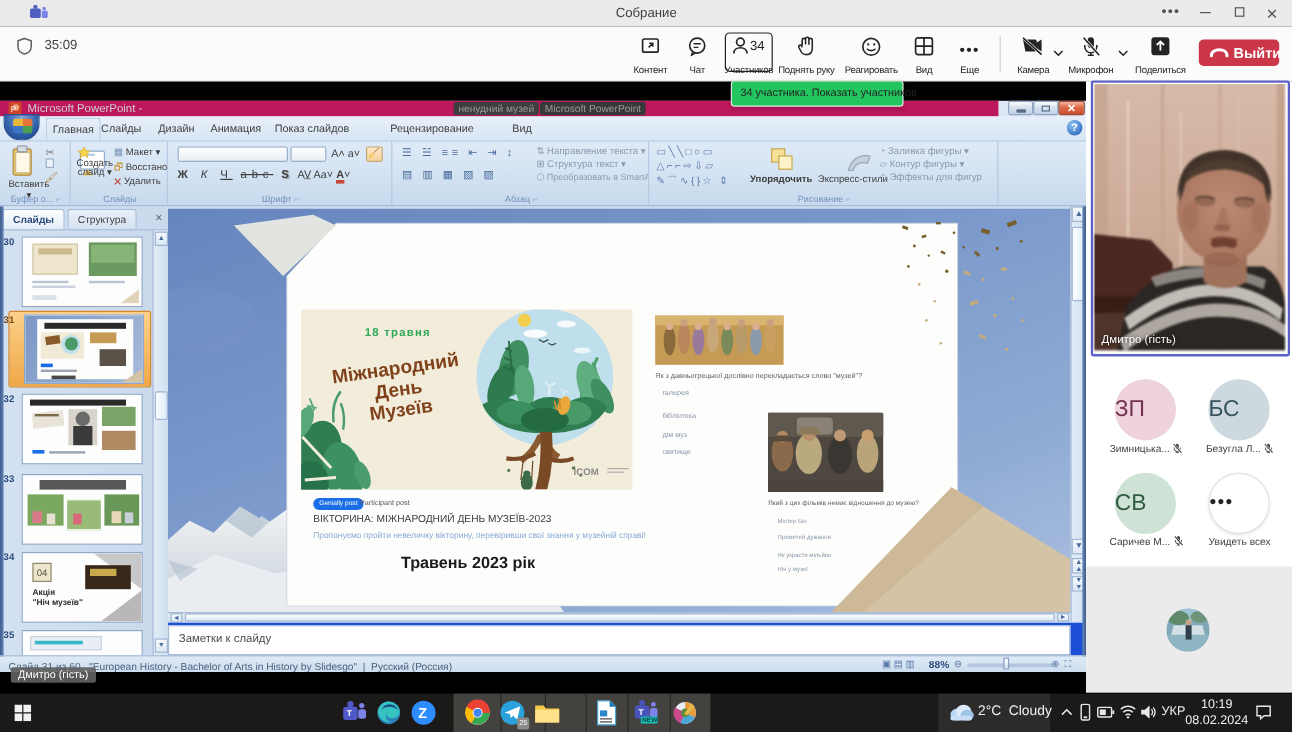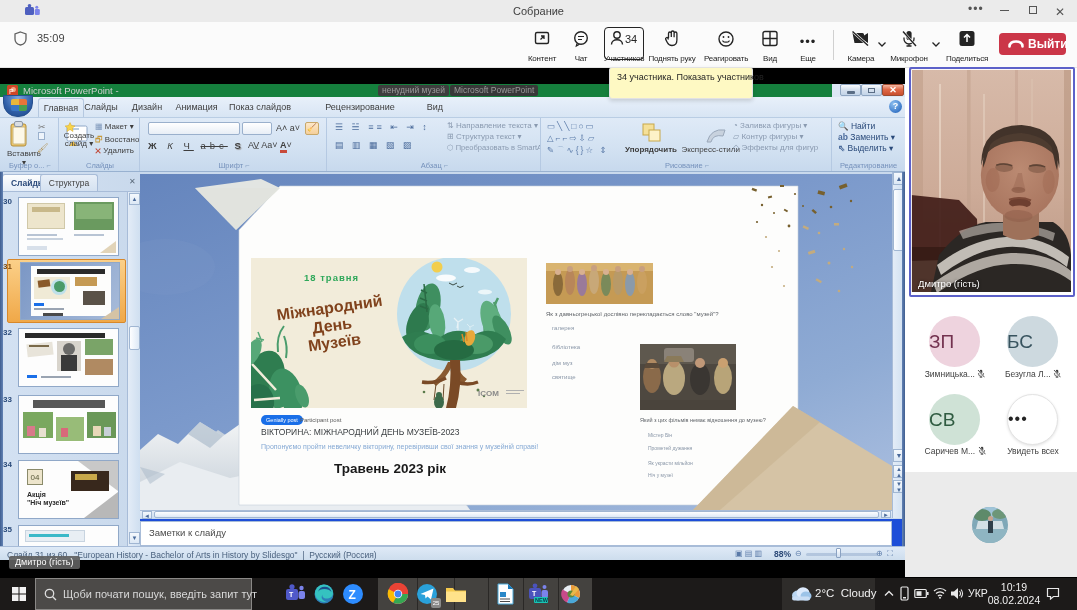--- a/index.html
+++ b/index.html
@@ -15,21 +15,21 @@
 
 .tbtn { position:absolute; top:0; height:46px; text-align:center; color:#242424; }
 .tbtn .lbl { position:absolute; bottom:5px; left:0; right:0; font-size:8px; letter-spacing:-0.2px; color:#242424; white-space:nowrap; }
 .tbtn svg { position:absolute; top:8px; left:50%; transform:translateX(-50%); }
 
 
 #share { position:absolute; top:68px; left:0; width:905px; height:509px; background:#000; }
 
 
 #ppt { position:absolute; top:16px; left:0; width:905px; height:476px; background:#dce7f5; }
-#ppt-title { position:absolute; top:0; left:0; width:832px; height:13px; background:#15803d; }
+#ppt-title { position:absolute; top:0; left:0; width:832px; height:13px; background:#be185d; }
 .ptab { position:absolute; top:1px; height:19px; text-align:center; font-size:9px; color:#3e3e3e; line-height:18px; }
 .pgrp { position:absolute; top:0; height:53px; border-right:1px solid #b5c9e2; overflow:hidden; }
 .plbl { position:absolute; bottom:1px; left:0; right:0; text-align:center; font-size:7.5px; color:#7591bb; white-space:nowrap; }
 .thnum { position:absolute; left:3px; width:14px; font-size:8px; color:#2a4a7a; font-weight:bold; }
 .thumb { position:absolute; left:18px; width:101px; height:59px; background:#fdfdfd; border:1px solid #90a8c8; overflow:hidden; }
 
 
 #rightpanel { position:absolute; top:68px; left:905px; width:172px; height:509px; background:#fff; }
 #video { position:absolute; top:-1px; left:4px; width:166px; height:230px; border:2px solid #5c61c9; border-radius:2px; background:#fff; overflow:hidden; }
 #selftile { position:absolute; top:404px; left:0; width:172px; height:105px; background:#ebebeb; }
@@ -145,21 +145,21 @@
         </svg>
       <div class="lbl">Поделиться</div>
     </div>
     <div class="abs" style="left:999px;top:11px;width:67px;height:22px;background:#cb3648;border-radius:4px">
       <svg class="abs" style="left:9px;top:7px" width="16" height="9" viewBox="0 0 16 9">
           <path d="M1.5 6.5 C1.5 3 4.5 1.5 8 1.5 C11.5 1.5 14.5 3 14.5 6.5" fill="none" stroke="#fff" stroke-width="2.6" stroke-linecap="round"></path>
         </svg>
       <div class="abs" style="left:29px;top:4px;font-size:12px;font-weight:bold;color:#fff">Выйти</div>
     </div>
 
-    <div class="abs" style="left:609px;top:45px;width:144px;height:32px;background:#fef9c3;border:1px solid #e2e2e2;border-radius:3px;box-shadow:0 2px 4px rgba(0,0,0,.15);z-index:50">
+    <div class="abs" style="left:609px;top:45px;width:144px;height:22px;background:#22c55e;border:1px solid #e2e2e2;border-radius:3px;box-shadow:0 2px 4px rgba(0,0,0,.15);z-index:50">
       <div class="abs" style="left:7px;top:4px;font-size:9px;color:#242424;white-space:nowrap">34 участника. Показать участников</div>
     </div>
   </div>
 
   <div id="share">
     <div id="ppt">
 
       <div id="ppt-title">
         <svg class="abs" style="left:7px;top:1px" width="11" height="11" viewBox="0 0 11 11">
             <rect width="11" height="11" rx="1.5" fill="#d04727"></rect>
@@ -243,33 +243,27 @@
               </svg></div>
           <div class="abs" style="left:82px;top:27px;font-size:8px;color:#3e3e3e;white-space:nowrap"><b>Упорядочить</b>&nbsp;&nbsp;Экспресс-стили</div>
           <div class="abs" style="left:160px;top:8px;width:26px;height:18px"><svg width="26" height="18" viewBox="0 0 26 18">
                 <path d="M4 16 Q8 2 22 4 L20 10 Q10 8 8 16 Z" fill="#c8d2de" stroke="#9aa8ba"></path>
               </svg></div>
           <div class="abs" style="left:190px;top:3px;font-size:8px;color:#8a9ab0;white-space:nowrap">◔ Заливка фигуры ▾</div>
           <div class="abs" style="left:190px;top:14px;font-size:8px;color:#8a9ab0;white-space:nowrap">▱ Контур фигуры ▾</div>
           <div class="abs" style="left:190px;top:25px;font-size:8px;color:#8a9ab0;white-space:nowrap">◇ Эффекты для фигур</div>
           <div class="plbl">Рисование <span style="color:#8aa3c4">⌐</span></div>
         </div>
-        <div class="pgrp" style="left:834px;width:69px;border-right:none">
-          <div class="abs" style="left:4px;top:3px;font-size:8.5px;color:#2a4a7a;white-space:nowrap"><b style="color:#4a6a9a">🔍</b> Найти</div>
-          <div class="abs" style="left:4px;top:14px;font-size:8.5px;color:#2a4a7a;white-space:nowrap"><b style="color:#4a6a9a">ab</b> Заменить ▾</div>
-          <div class="abs" style="left:4px;top:25px;font-size:8.5px;color:#2a4a7a;white-space:nowrap"><b style="color:#4a6a9a">⇖</b> Выделить ▾</div>
-          <div class="plbl">Редактирование</div>
-        </div>
       </div>
 
       <div class="abs" style="left:0;top:88px;width:905px;height:374px;background:#c9d9ec">
 
         <div id="spanel" class="abs" style="left:0;top:0;width:140px;height:374px;background:linear-gradient(90deg,#d3e1f2,#c9d9ec);overflow:hidden">
           <div class="abs" style="left:2px;top:2px;width:52px;height:17px;background:linear-gradient(#fdfefe,#e4edf8);border:1px solid #a8bcd8;border-bottom:none;border-radius:3px 3px 0 0;font-size:8.5px;font-weight:bold;color:#2a4a7a;text-align:center;line-height:16px">Слайды</div>
-          <div class="abs" style="left:40px;top:2px;width:58px;height:17px;background:linear-gradient(#e8eff8,#d5e2f1);border:1px solid #a8bcd8;border-bottom:none;border-radius:3px 3px 0 0;font-size:8.5px;color:#3e3e3e;text-align:center;line-height:16px">Структура</div>
+          <div class="abs" style="left:56px;top:2px;width:58px;height:17px;background:linear-gradient(#e8eff8,#d5e2f1);border:1px solid #a8bcd8;border-bottom:none;border-radius:3px 3px 0 0;font-size:8.5px;color:#3e3e3e;text-align:center;line-height:16px">Структура</div>
           <div class="abs" style="left:129px;top:5px;font-size:8px;color:#5a6a7a">✕</div>
           <div class="abs" style="left:0;top:19px;width:140px;height:1px;background:#a8bcd8"></div>
 
           <div class="thnum" style="top:25px">30</div>
           <div class="thumb" style="top:25px">
             <div class="abs" style="left:8px;top:5px;width:38px;height:26px;background:#ede5cc;border:1px solid #d0c8a8"></div>
             <div class="abs" style="left:13px;top:9px;width:28px;height:5px;background:#c8b88a"></div>
             <div class="abs" style="left:55px;top:4px;width:40px;height:28px;background:#6a9a5f"></div>
             <div class="abs" style="left:57px;top:6px;width:36px;height:15px;background:#88b478"></div>
             <div class="abs" style="left:8px;top:36px;width:30px;height:2px;background:#b8c4d4"></div>
@@ -658,27 +652,20 @@
         <rect x="16" y="14" width="5" height="12" fill="#2e3f4a"></rect>
         <circle cx="18.5" cy="11.5" r="2.5" fill="#c9a28c"></circle>
       </svg>
     </div>
   </div>
 
   <div id="taskbar">
     <svg class="abs" style="left:12px;top:9px" width="14" height="14" viewBox="0 0 14 14">
         <path d="M0 0 H6.5 V6.5 H0 Z M7.5 0 H14 V6.5 H7.5 Z M0 7.5 H6.5 V14 H0 Z M7.5 7.5 H14 V14 H7.5 Z" fill="#f2f2f2"></path>
       </svg>
-    <div class="abs" style="left:35px;top:0;width:217px;height:32px;background:#4c4a48;border:1px solid #8a8886">
-      <svg class="abs" style="left:8px;top:9px" width="13" height="13" viewBox="0 0 13 13">
-          <circle cx="5.5" cy="5.5" r="4.2" fill="none" stroke="#ddd" stroke-width="1.3"></circle>
-          <path d="M8.7 8.7 L12 12" stroke="#ddd" stroke-width="1.3"></path>
-        </svg>
-      <div class="abs" style="left:27px;top:9px;font-size:11px;color:#d8d8d8;white-space:nowrap">Щоби почати пошук, введіть запит тут</div>
-    </div>
     <div class="tico" style="left:284px"><svg width="22" height="22" viewBox="0 0 22 22">
           <rect x="2" y="6" width="12" height="11" rx="2" fill="#5059c9"></rect>
           <circle cx="8" cy="3.8" r="2.6" fill="#5059c9"></circle>
           <circle cx="17.5" cy="5" r="2.2" fill="#7b83eb"></circle>
           <rect x="14.5" y="8" width="6.5" height="8" rx="2" fill="#7b83eb"></rect>
           <text x="5" y="14" font-size="7" fill="#fff" font-weight="bold">T</text>
         </svg></div>
     <div class="tico" style="left:313px"><svg width="22" height="22" viewBox="0 0 22 22">
           <circle cx="11" cy="11" r="9.5" fill="#2d7fb8"></circle>
           <path d="M2 11 a9 9 0 0 1 18 -1 c0 4 -3 5.5 -6.5 5.5 c-3 0 -4.5 -2 -4 -4 c-2.5 4 1 7 4.5 7 a9.3 9.3 0 0 1 -12 -7.5 Z" fill="#35c2c0"></path>

